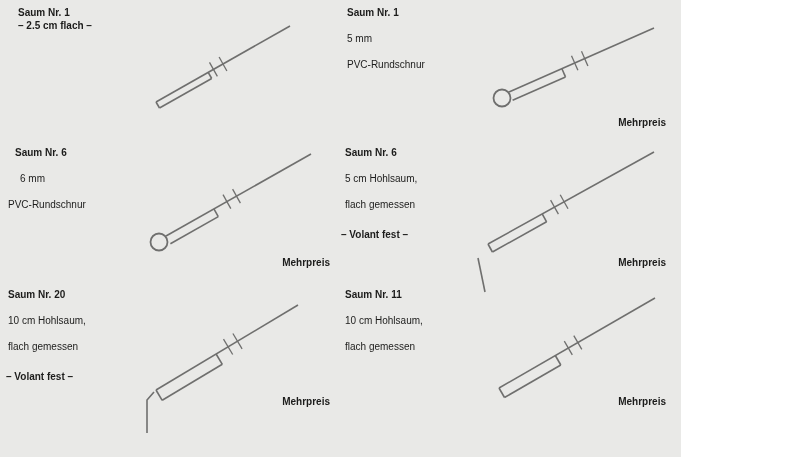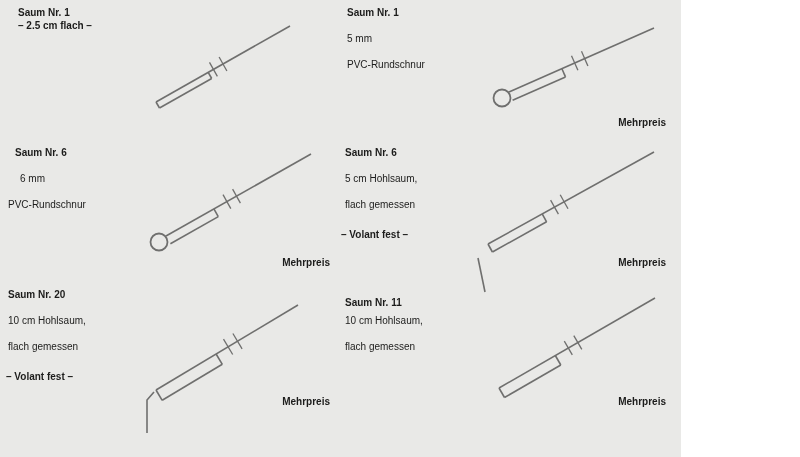--- a/index.html
+++ b/index.html
@@ -102,21 +102,21 @@
       <line class="ml" x1="18" y1="97" x2="24.2" y2="107.3"></line>
       <line class="ml" x1="78.1" y1="61.0" x2="84.3" y2="71.3"></line>
       <line class="tk" x1="85.5" y1="46.1" x2="94.7" y2="61.5"></line>
       <line class="tk" x1="94.9" y1="40.5" x2="104.1" y2="55.9"></line>
       <polyline class="ml" points="16,99 9,107 9,140"></polyline>
     </svg>
     <p class="t mehr" style="left:220px;top:396px;">Mehrpreis</p>
   </section>
 
   <section>
-    <p class="t b" style="left:345px;top:289px;margin-top:8px;">Saum Nr. 11</p>
+    <p class="t b" style="left:345px;top:289px;">Saum Nr. 11</p>
     <p class="t" style="left:345px;top:315px;">10 cm Hohlsaum,</p>
     <p class="t" style="left:345px;top:341px;">flach gemessen</p>
     <svg class="diagram" style="left:485px;top:288px;" width="178" height="112" viewBox="0 0 178 112">
       <line class="ml" x1="14" y1="100" x2="170" y2="10"></line>
       <line class="ml" x1="19.5" y1="109.5" x2="75.8" y2="77.0"></line>
       <line class="ml" x1="14" y1="100" x2="19.5" y2="109.5"></line>
       <line class="ml" x1="70.3" y1="67.5" x2="75.8" y2="77.0"></line>
       <line class="tk" x1="79.3" y1="53.1" x2="87.3" y2="66.9"></line>
       <line class="tk" x1="88.8" y1="47.6" x2="96.8" y2="61.4"></line>
     </svg>

